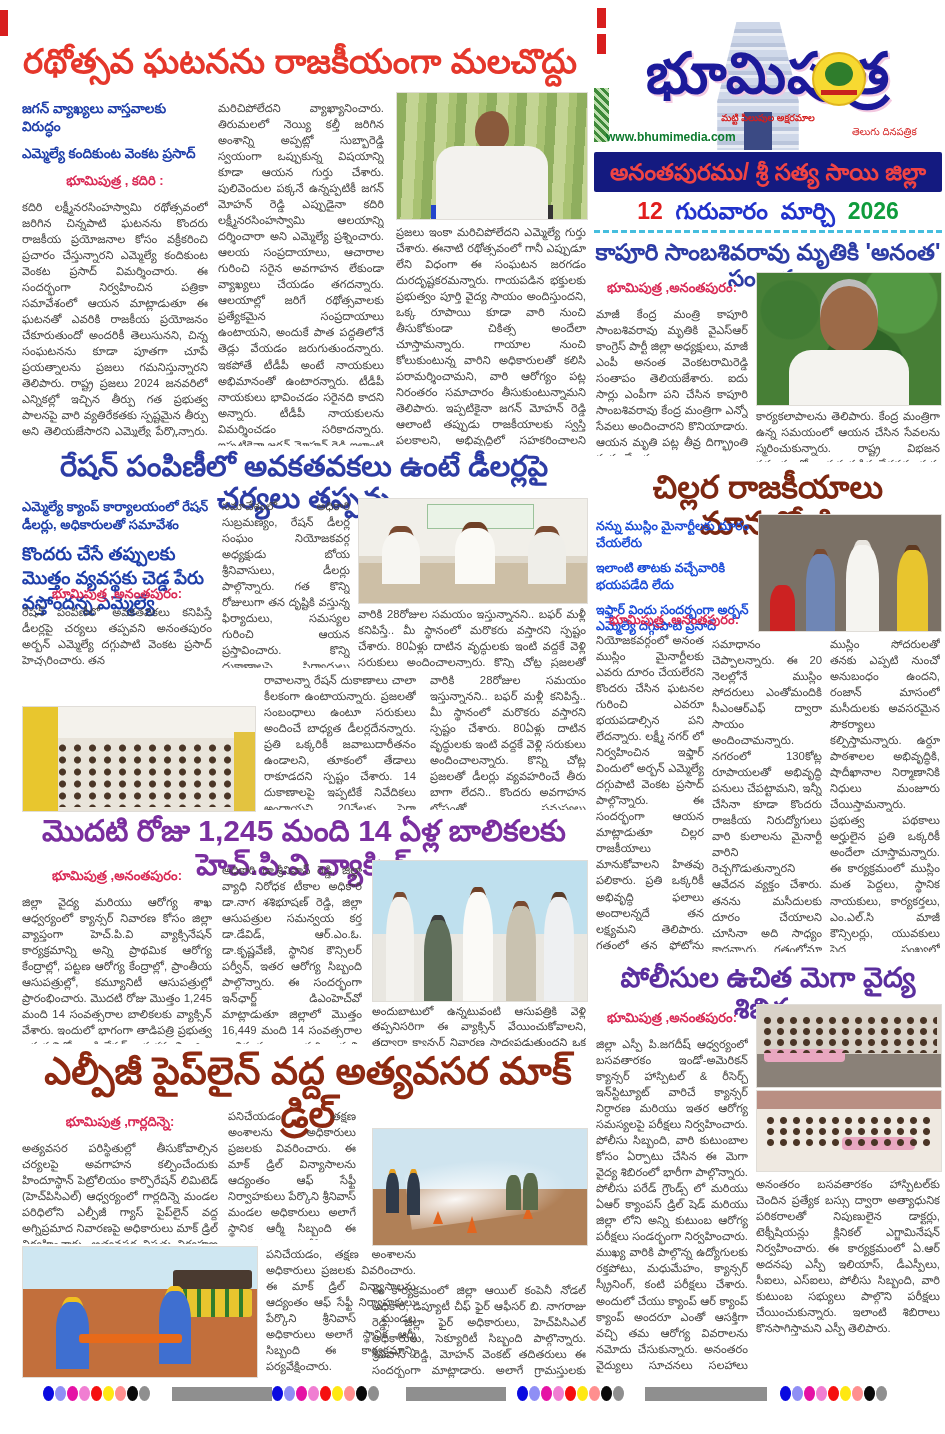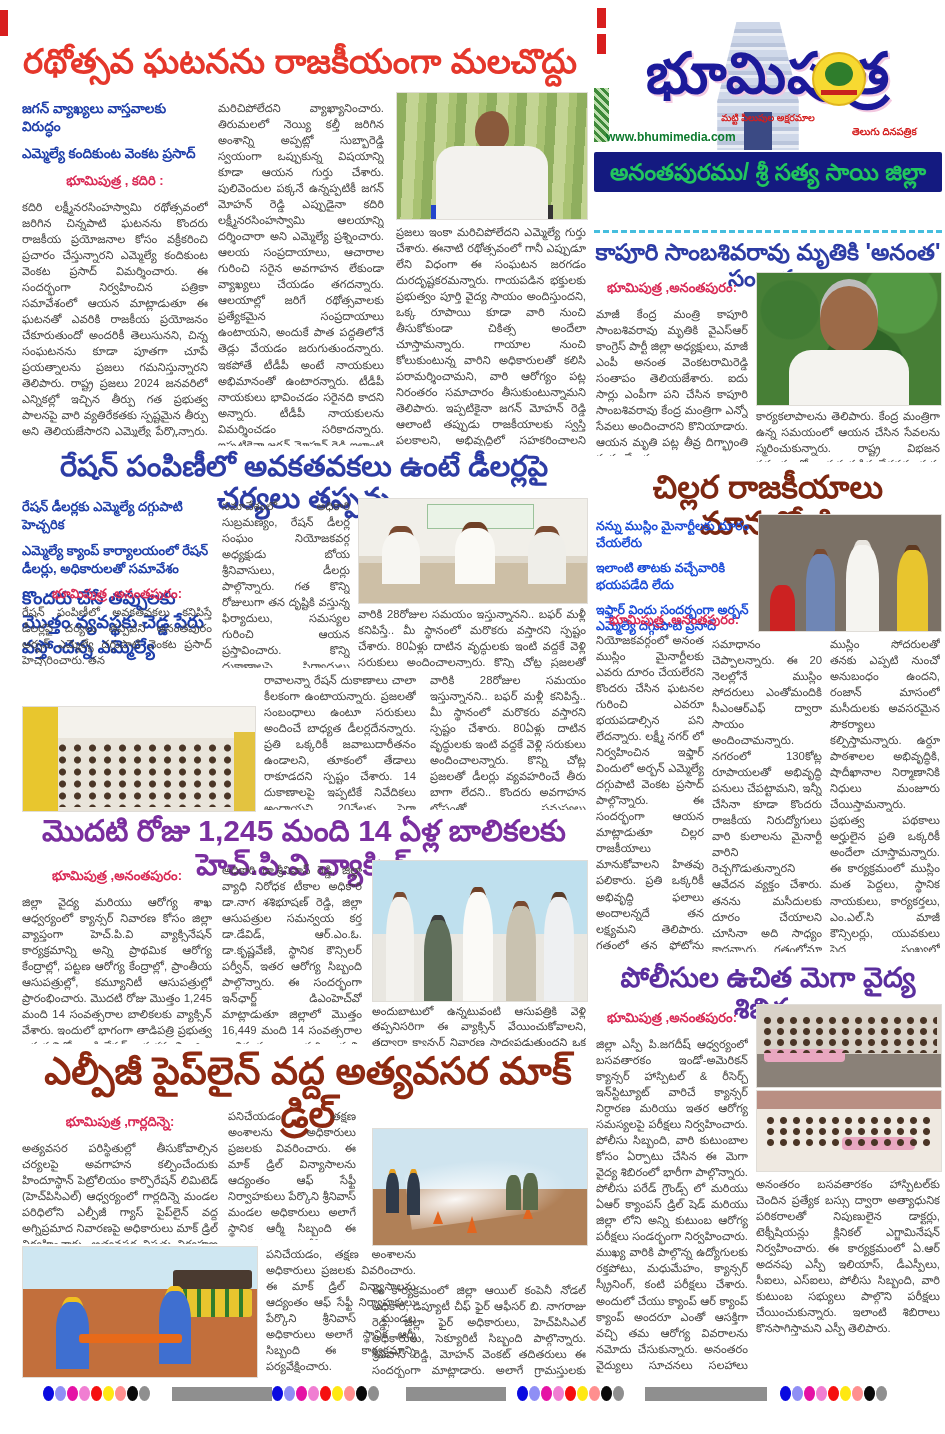--- a/index.html
+++ b/index.html
@@ -16,22 +16,22 @@
   .mast-title{font-weight:bold;color:#1c1a9a;font-size:57px;letter-spacing:1px;text-align:center;
               text-shadow:2px 2px 0 #f3c9e0;white-space:nowrap;}
   .gopuram{background:repeating-linear-gradient(#cdd6e8 0 7px,#b7c2da 7px 11px,#e7ebf4 11px 14px);
            clip-path:polygon(32% 0,68% 0,84% 62%,84% 100%,16% 100%,16% 62%);opacity:.95;}
   .gopuram i{position:absolute;left:38%;bottom:0;width:24%;height:30%;background:#31417e;display:block;}
   .logo-circle{border-radius:50%;background:#f7d931;border:2px solid #e0b51e;}
   .logo-circle i{position:absolute;left:22%;top:16%;width:56%;height:48%;border-radius:50%;background:#2f7d2c;display:block;}
   .logo-circle b{position:absolute;left:14%;bottom:18%;width:72%;height:5px;background:#c8231d;display:block;}
   .website{color:#0d7a2d;font-weight:bold;font-size:12px;}
   .tagline{color:#d41f1f;font-weight:bold;font-size:9.5px;}
-  .edition{color:#d41f1f;font-weight:bold;font-size:10px;}
-  .banner{background:#141a80;color:#22c55e;font-weight:bold;font-size:23px;text-align:center;
+  .edition{color:#d41f1f;font-weight:normal;font-size:10px;}
+  .banner{background:#141a80;color:#ef4444;font-weight:bold;font-size:23px;text-align:center;
           line-height:40px;border-radius:2px;}
   .daterow{font-weight:bold;font-size:23px;text-align:center;white-space:nowrap;}
   .d-day{color:#e11d1d;} .d-week{color:#2233cc;} .d-month{color:#2233cc;} .d-year{color:#0f9c3c;}
   .cyandash{border-top:3px dashed #45bede;height:0;}
   .mark-red{background:#d81e1e;}
   .flower{background:repeating-linear-gradient(45deg,#3f8a3a 0 3px,#bfe0b0 3px 6px);}
   
   .photo{position:absolute;overflow:hidden;background:#ddd;border:1px solid #e0ddd8;}
   .fg{position:absolute;display:block;border-radius:40% 40% 0 0;}
   .dots{position:absolute;display:block;background-image:radial-gradient(circle,#4a3526 3px,rgba(0,0,0,0) 4px);
@@ -99,33 +99,38 @@
     </div>
   <div class="abs mast-title" style="left:600px;top:40px;width:336px;">భూమిపుత్ర</div>
   <div class="abs logo-circle" style="left:812px;top:52px;width:50px;height:50px;">
       <i></i>
       <b></b>
     </div>
   <div class="abs website" style="left:606px;top:130px;">www.bhumimedia.com</div>
   <div class="abs tagline" style="left:702px;top:112px;width:132px;text-align:center;">మట్టి పిలుపుల అక్షరమాల</div>
   <div class="abs edition" style="left:852px;top:126px;">తెలుగు దినపత్రిక</div>
   <div class="abs banner" style="left:594px;top:152px;width:348px;height:40px;">అనంతపురము/ శ్రీ సత్య సాయి జిల్లా</div>
+  <div class="abs daterow" style="left:594px;top:198px;width:348px;">
+    <span class="d-day">12</span>&nbsp;
+    <span class="d-week">గురువారం</span>&nbsp;
+    <span class="d-month">మార్చి</span>&nbsp;
+    <span class="d-year">2026</span>
+  </div>
   <div class="abs cyandash" style="left:594px;top:230px;width:348px;"></div>
 
   <div class="abs hl" style="left:594px;top:240px;width:348px;font-size:23px;color:#2e3da5;">కాపూరి సాంబశివరావు మృతికి 'అనంత' సంతాపం</div>
   <div class="abs" style="left:596px;top:274px;width:152px;height:188px;">
     <div class="dateline">భూమిపుత్ర ,అనంతపురం:</div>
     <div class="body" style="height:150px;">మాజీ కేంద్ర మంత్రి కాపూరి సాంబశివరావు మృతికి వైఎస్ఆర్ కాంగ్రెస్ పార్టీ జిల్లా అధ్యక్షులు, మాజీ ఎంపీ అనంత వెంకటరామిరెడ్డి సంతాపం తెలియజేశారు. ఐదు సార్లు ఎంపీగా పని చేసిన కాపూరి సాంబశివరావు కేంద్ర మంత్రిగా ఎన్నో సేవలు అందించారని కొనియాడారు. ఆయన మృతి పట్ల తీవ్ర దిగ్భ్రాంతి వ్యక్తం చేశారు.</div>
   </div>
   <div class="photo ph-portrait" style="left:756px;top:272px;width:184px;height:132px;"></div>
   <div class="abs body" style="left:756px;top:408px;width:184px;height:54px;">కార్యకలాపాలను తెలిపారు. కేంద్ర మంత్రిగా ఉన్న సమయంలో ఆయన చేసిన సేవలను స్మరించుకున్నారు. రాష్ట్ర విభజన సమయంలో ఆయన పడిన వేదనను గుర్తు చేసుకున్నారు. ఆ తరహా నాయకులు కూడా వేరుగా ఉన్నారని, కాపూరి ఆత్మకు శాంతి చేకూరాలని, ఆయన కుటుంబ సభ్యులకు ప్రగాఢ సానుభూతి తెలియజేశారు.</div>
 
   <div class="abs hl" style="left:22px;top:450px;width:564px;font-size:29px;color:#2e3da5;">రేషన్ పంపిణీలో అవకతవకలు ఉంటే డీలర్లపై చర్యలు తప్పవు</div>
   <div class="abs" style="left:22px;top:498px;width:190px;height:172px;">
-    <div class="sub" style="font-size:13px;">రేషన్ డీలర్లకు ఎమ్మెల్యే దగ్గుపాటి హెచ్చరిక</div>
     <div class="sub" style="font-size:13px;">ఎమ్మెల్యే క్యాంప్ కార్యాలయంలో రేషన్ డీలర్లు, అధికారులతో సమావేశం</div>
     <div class="sub" style="font-size:18px;">కొందరు చేసే తప్పులకు మొత్తం వ్యవస్థకు చెడ్డ పేరు వస్తోందన్న ఎమ్మెల్యే</div>
   </div>
   <div class="abs dateline" style="left:22px;top:580px;width:190px;">భూమిపుత్ర ,అనంతపురం:</div>
   <div class="abs body" style="left:22px;top:604px;width:190px;height:62px;">రేషన్ పంపిణీలో అవకతవకలు కనిపిస్తే డీలర్లపై చర్యలు తప్పవని అనంతపురం అర్బన్ ఎమ్మెల్యే దగ్గుపాటి వెంకట ప్రసాద్ హెచ్చరించారు. తన</div>
   <div class="abs body" style="left:222px;top:498px;width:128px;height:170px;">సమావేశంలో అధికారి సుబ్రమణ్యం, రేషన్ డీలర్ల సంఘం నియోజకవర్గ అధ్యక్షుడు బోయ శ్రీనివాసులు, డీలర్లు పాల్గొన్నారు. గత కొన్ని రోజులుగా తన దృష్టికి వస్తున్న ఫిర్యాదులు, సమస్యల గురించి ఆయన ప్రస్తావించారు. కొన్ని దుకాణాలపై ఫిర్యాదులు ఎందుకు వస్తున్నాయని ప్రశ్నించారు. ప్రభుత్వానికి మంచి పేరు రావాలన్నా, చెడ్డ పేరు</div>
   <div class="photo ph-meet" style="left:358px;top:498px;width:228px;height:104px;">
     <i class="fg" style="left:10%;top:32%;width:38px;height:50%;background:#f7f6f2;box-shadow:0 -12px 0 -6px #7a4a30;"></i>
     <i class="fg" style="left:42%;top:28%;width:40px;height:54%;background:#fbfaf6;box-shadow:0 -12px 0 -6px #6f4026;"></i>
     <i class="fg" style="left:74%;top:32%;width:38px;height:50%;background:#efeee9;box-shadow:0 -12px 0 -6px #7a4a30;"></i>

